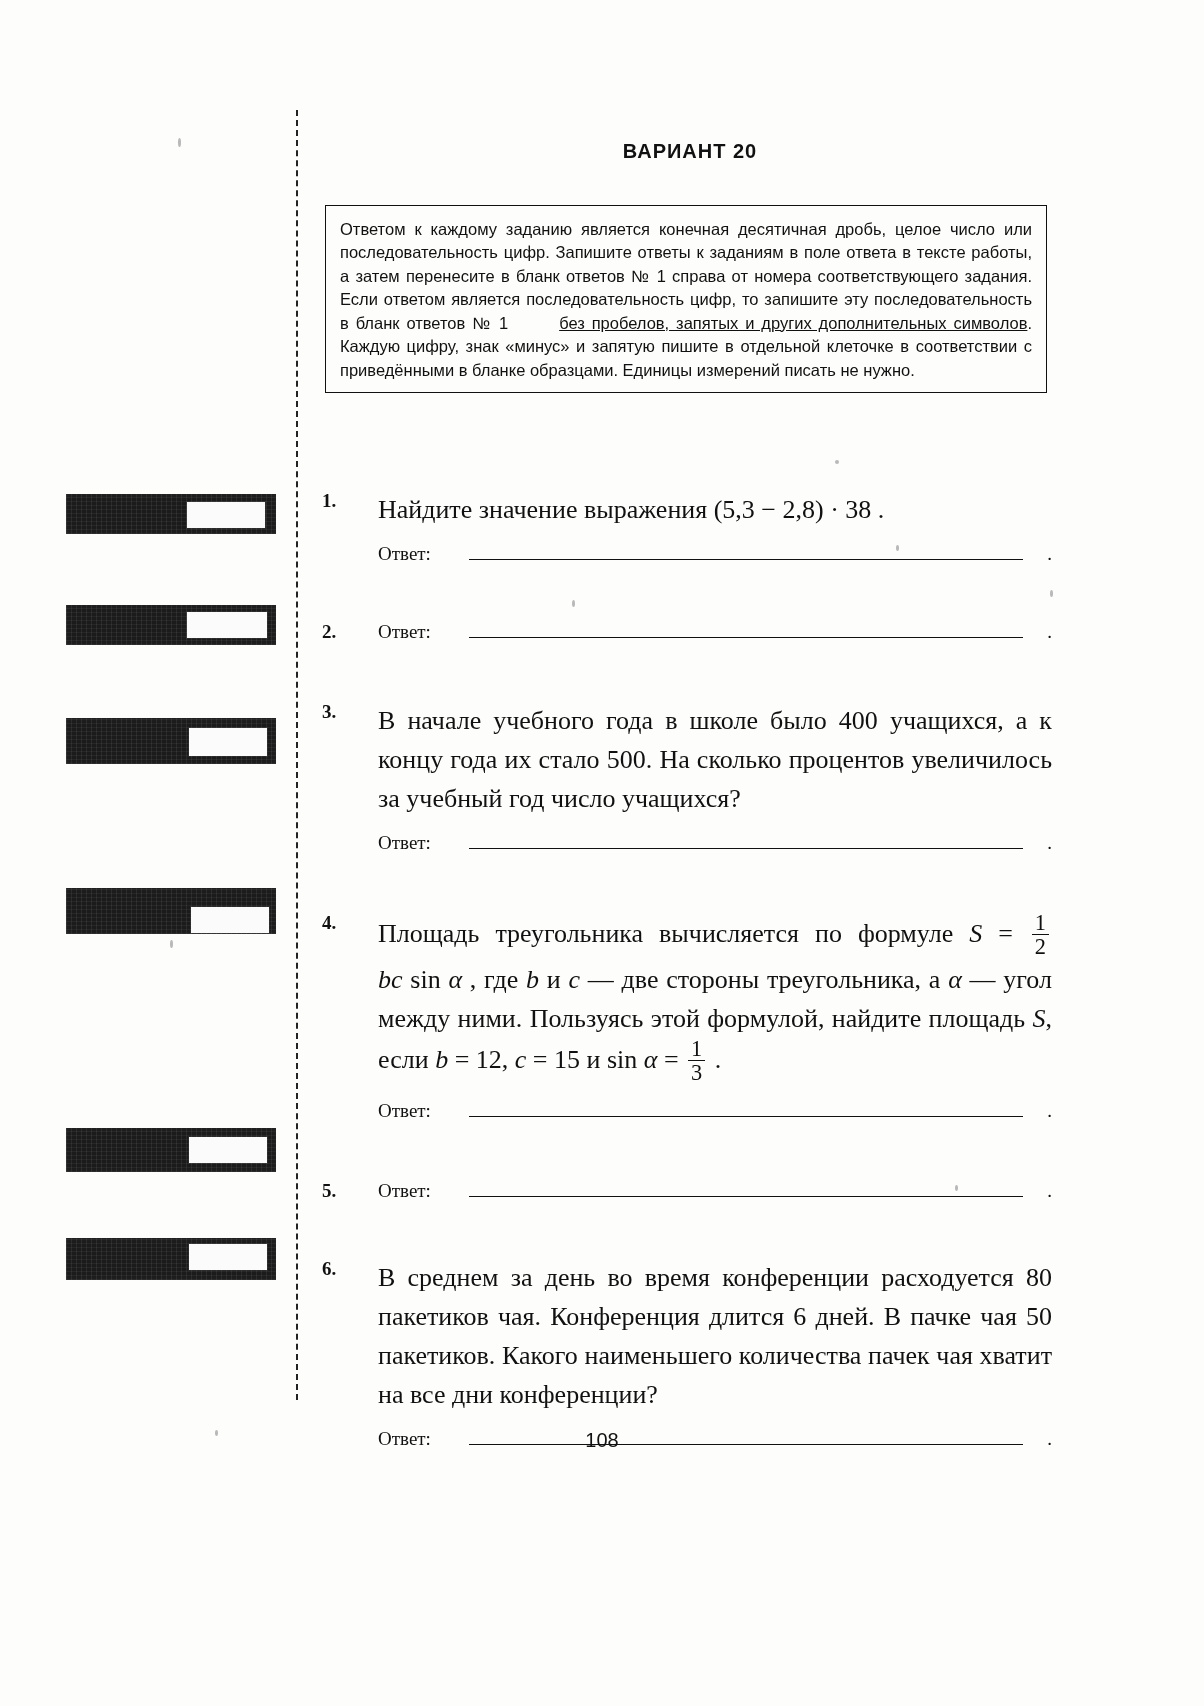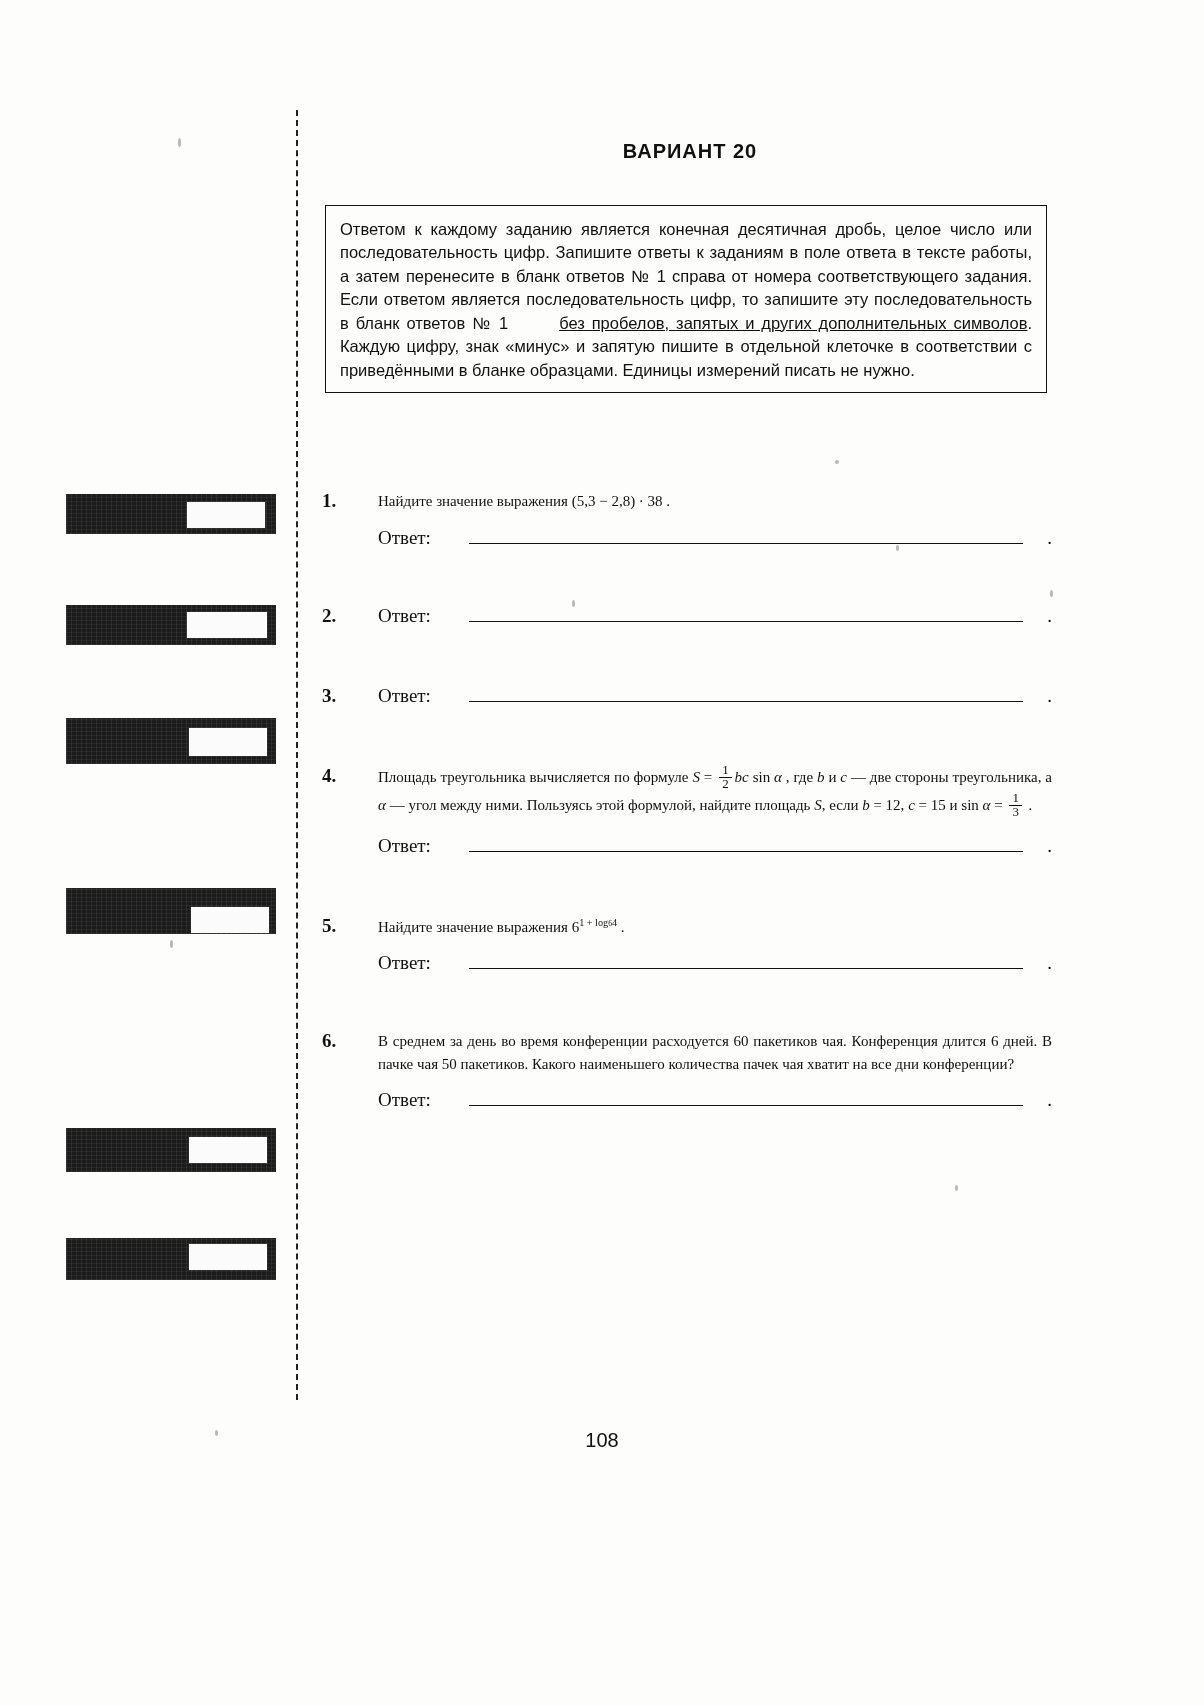--- a/index.html
+++ b/index.html
@@ -81,21 +81,21 @@
     position: absolute;
     left: 0;
     top: 0;
     width: 34px;
     font-weight: bold;
     font-size: 19px;
     font-family: "Liberation Serif", serif;
   }
   .task-body {
     margin-left: 56px;
-    font-size: 15px;
+    font-size: 26px;
     line-height: 1.5;
     text-align: justify;
   }
   .answer-line {
     margin-left: 56px;
     margin-top: 14px;
     display: flex;
     align-items: flex-end;
     font-size: 19px;
     gap: 20px;
@@ -233,20 +233,21 @@
       <div class="task-num">2.</div>
       <div class="answer-line">
         <span class="answer-label">Ответ:</span>
         <span class="answer-rule"></span>
         <span class="answer-dot">.</span>
       </div>
     </div>
 
     <div class="task" style="margin-bottom:58px;">
       <div class="task-num">3.</div>
+      <div class="task-body">В начале учебного года в школе было 400 учащихся, а к концу года их стало 500. На сколько процентов увеличилось за учебный год число учащихся?</div>
       <div class="answer-line">
         <span class="answer-label">Ответ:</span>
         <span class="answer-rule"></span>
         <span class="answer-dot">.</span>
       </div>
     </div>
 
     <div class="task" style="margin-bottom:58px;">
       <div class="task-num">4.</div>
       <div class="task-body">
@@ -254,33 +255,30 @@
       </div>
       <div class="answer-line">
         <span class="answer-label">Ответ:</span>
         <span class="answer-rule"></span>
         <span class="answer-dot">.</span>
       </div>
     </div>
 
     <div class="task" style="margin-bottom:56px;">
       <div class="task-num">5.</div>
-      <div class="task-body">
-        <span>Найдите значение выражения </span><span class="mn">6<sup class="e">1&nbsp;+&nbsp;log<span style="font-size:0.75em;">6</span>4</sup> .</span>
-      </div>
       <div class="answer-line">
         <span class="answer-label">Ответ:</span>
         <span class="answer-rule"></span>
         <span class="answer-dot">.</span>
       </div>
     </div>
 
     <div class="task">
       <div class="task-num">6.</div>
-      <div class="task-body">В среднем за день во время конференции расходуется 60 пакетиков чая. Конференция длится 6 дней. В пачке чая 50 пакетиков. Какого наименьшего количества пачек чая хватит на все дни конференции?</div>
+      <div class="task-body">В среднем за день во время конференции расходуется 80 пакетиков чая. Конференция длится 6 дней. В пачке чая 50 пакетиков. Какого наименьшего количества пачек чая хватит на все дни конференции?</div>
       <div class="answer-line">
         <span class="answer-label">Ответ:</span>
         <span class="answer-rule"></span>
         <span class="answer-dot">.</span>
       </div>
     </div>
 
   </div>
 
   <div class="page-number">108</div>

